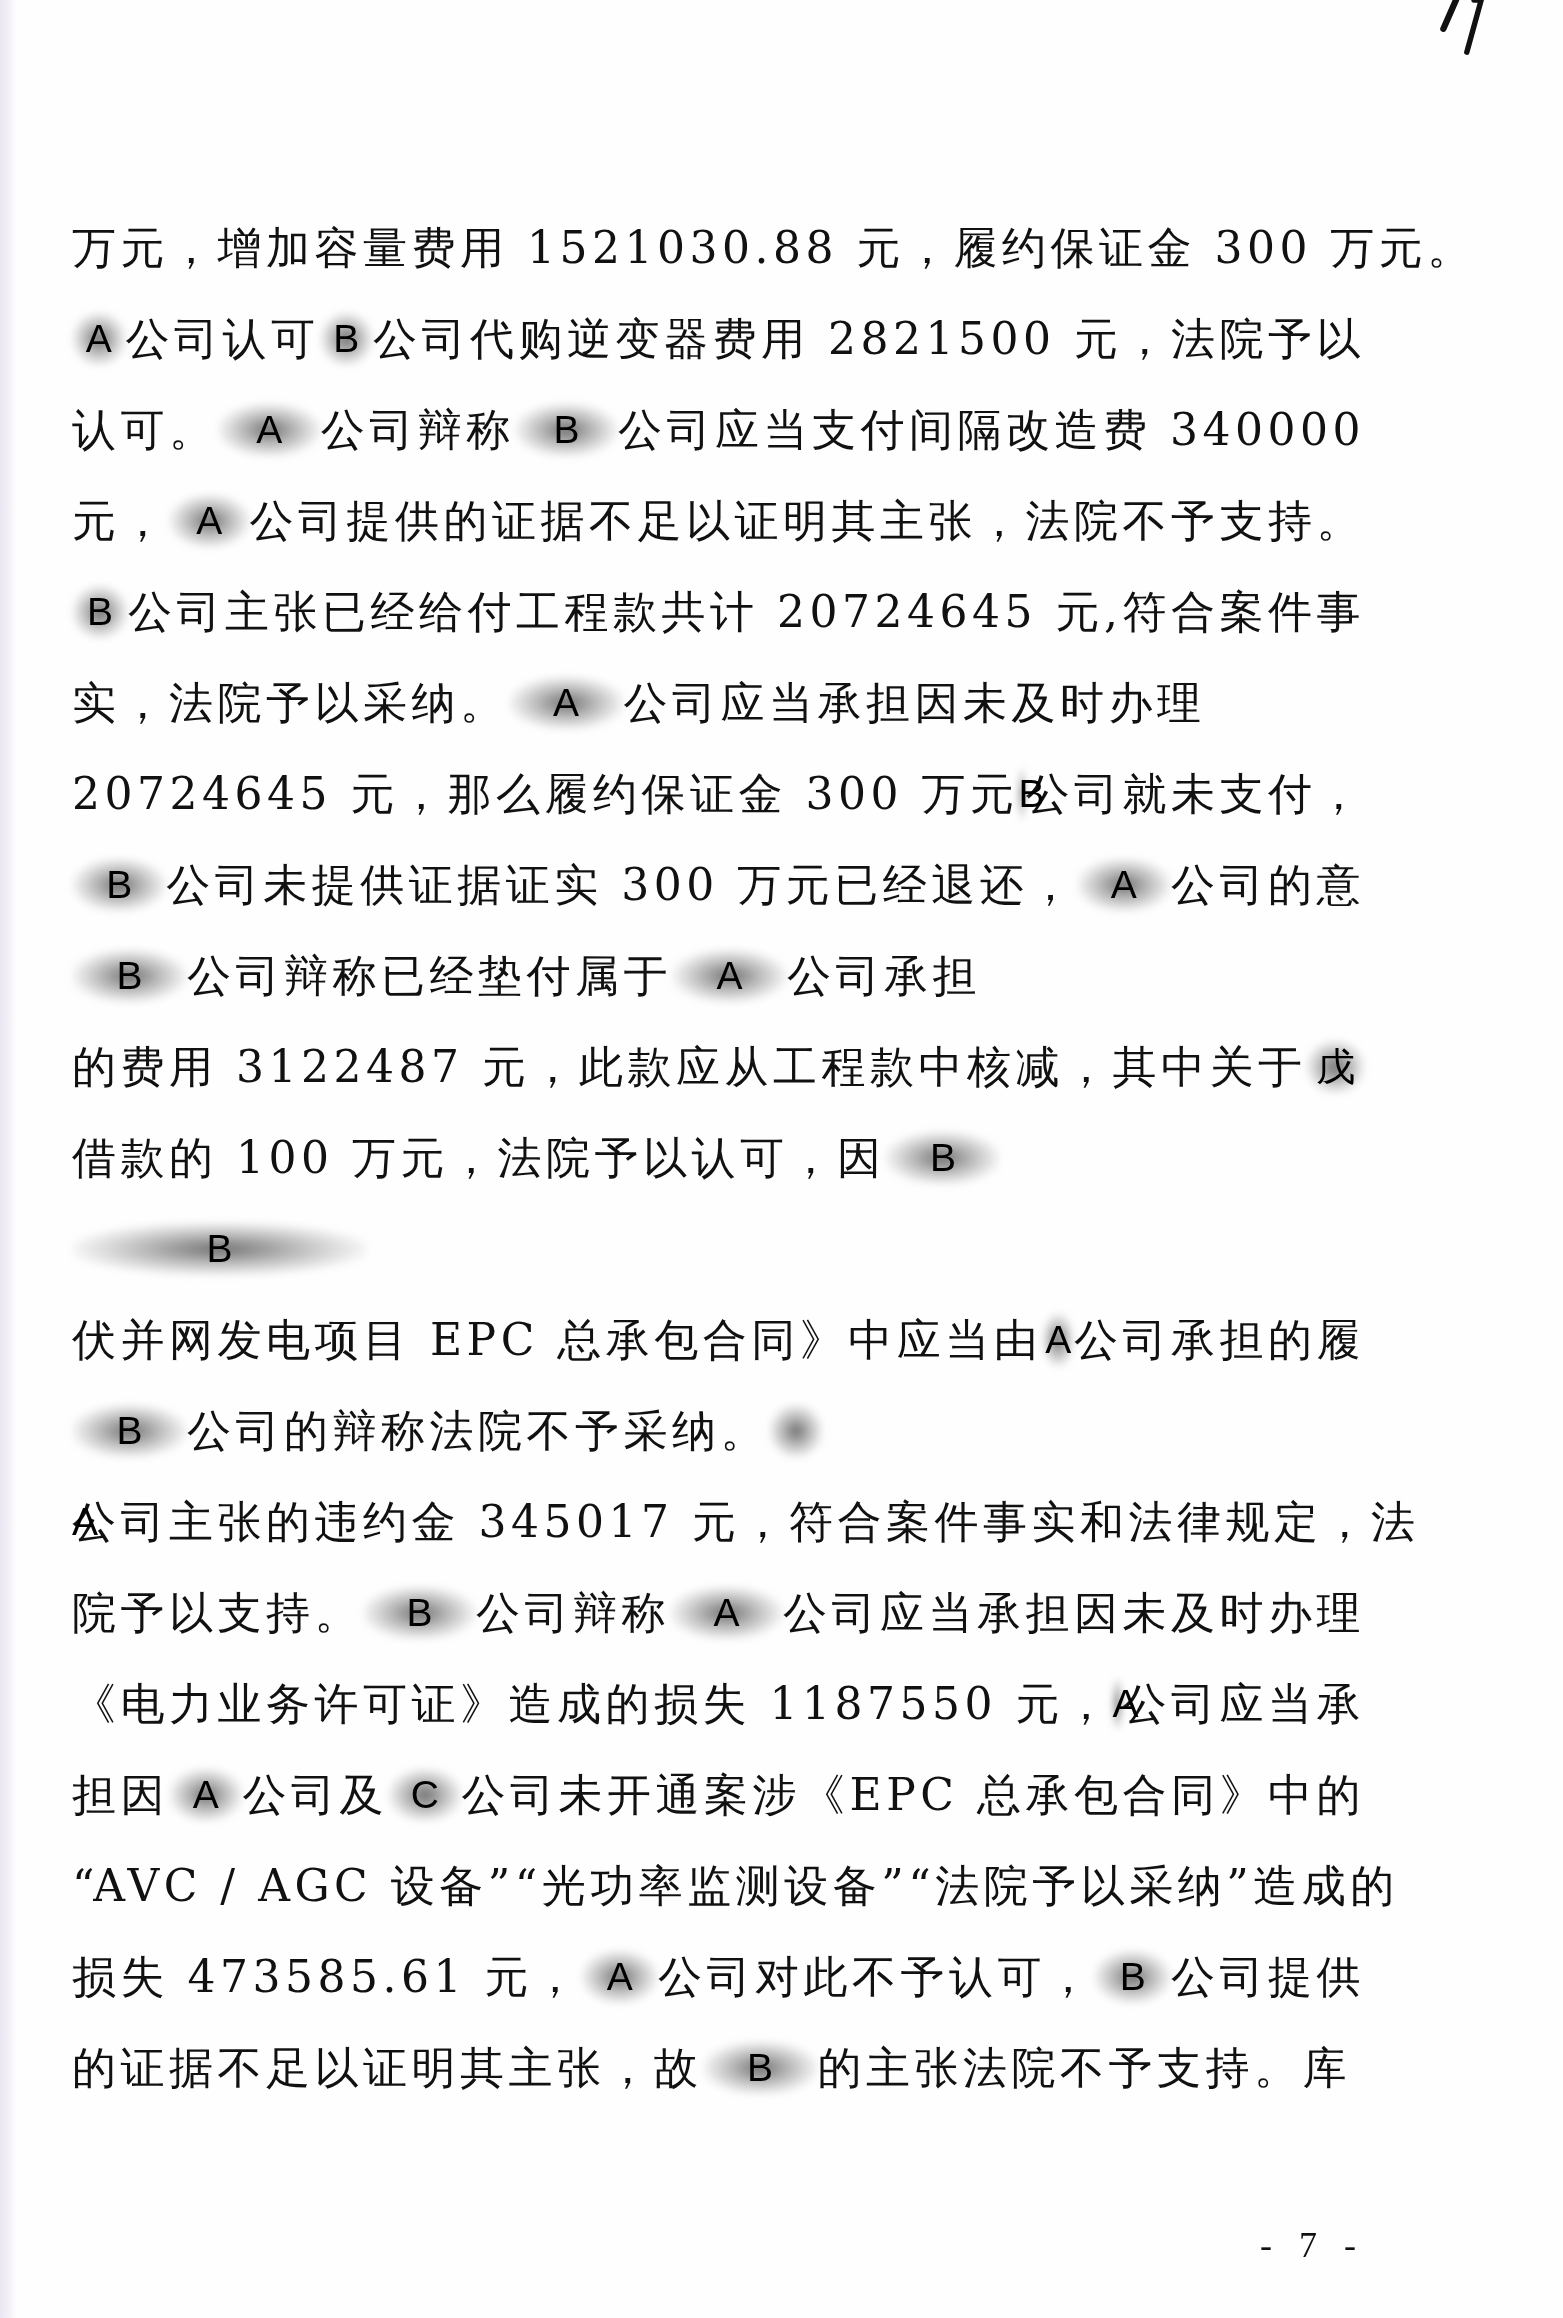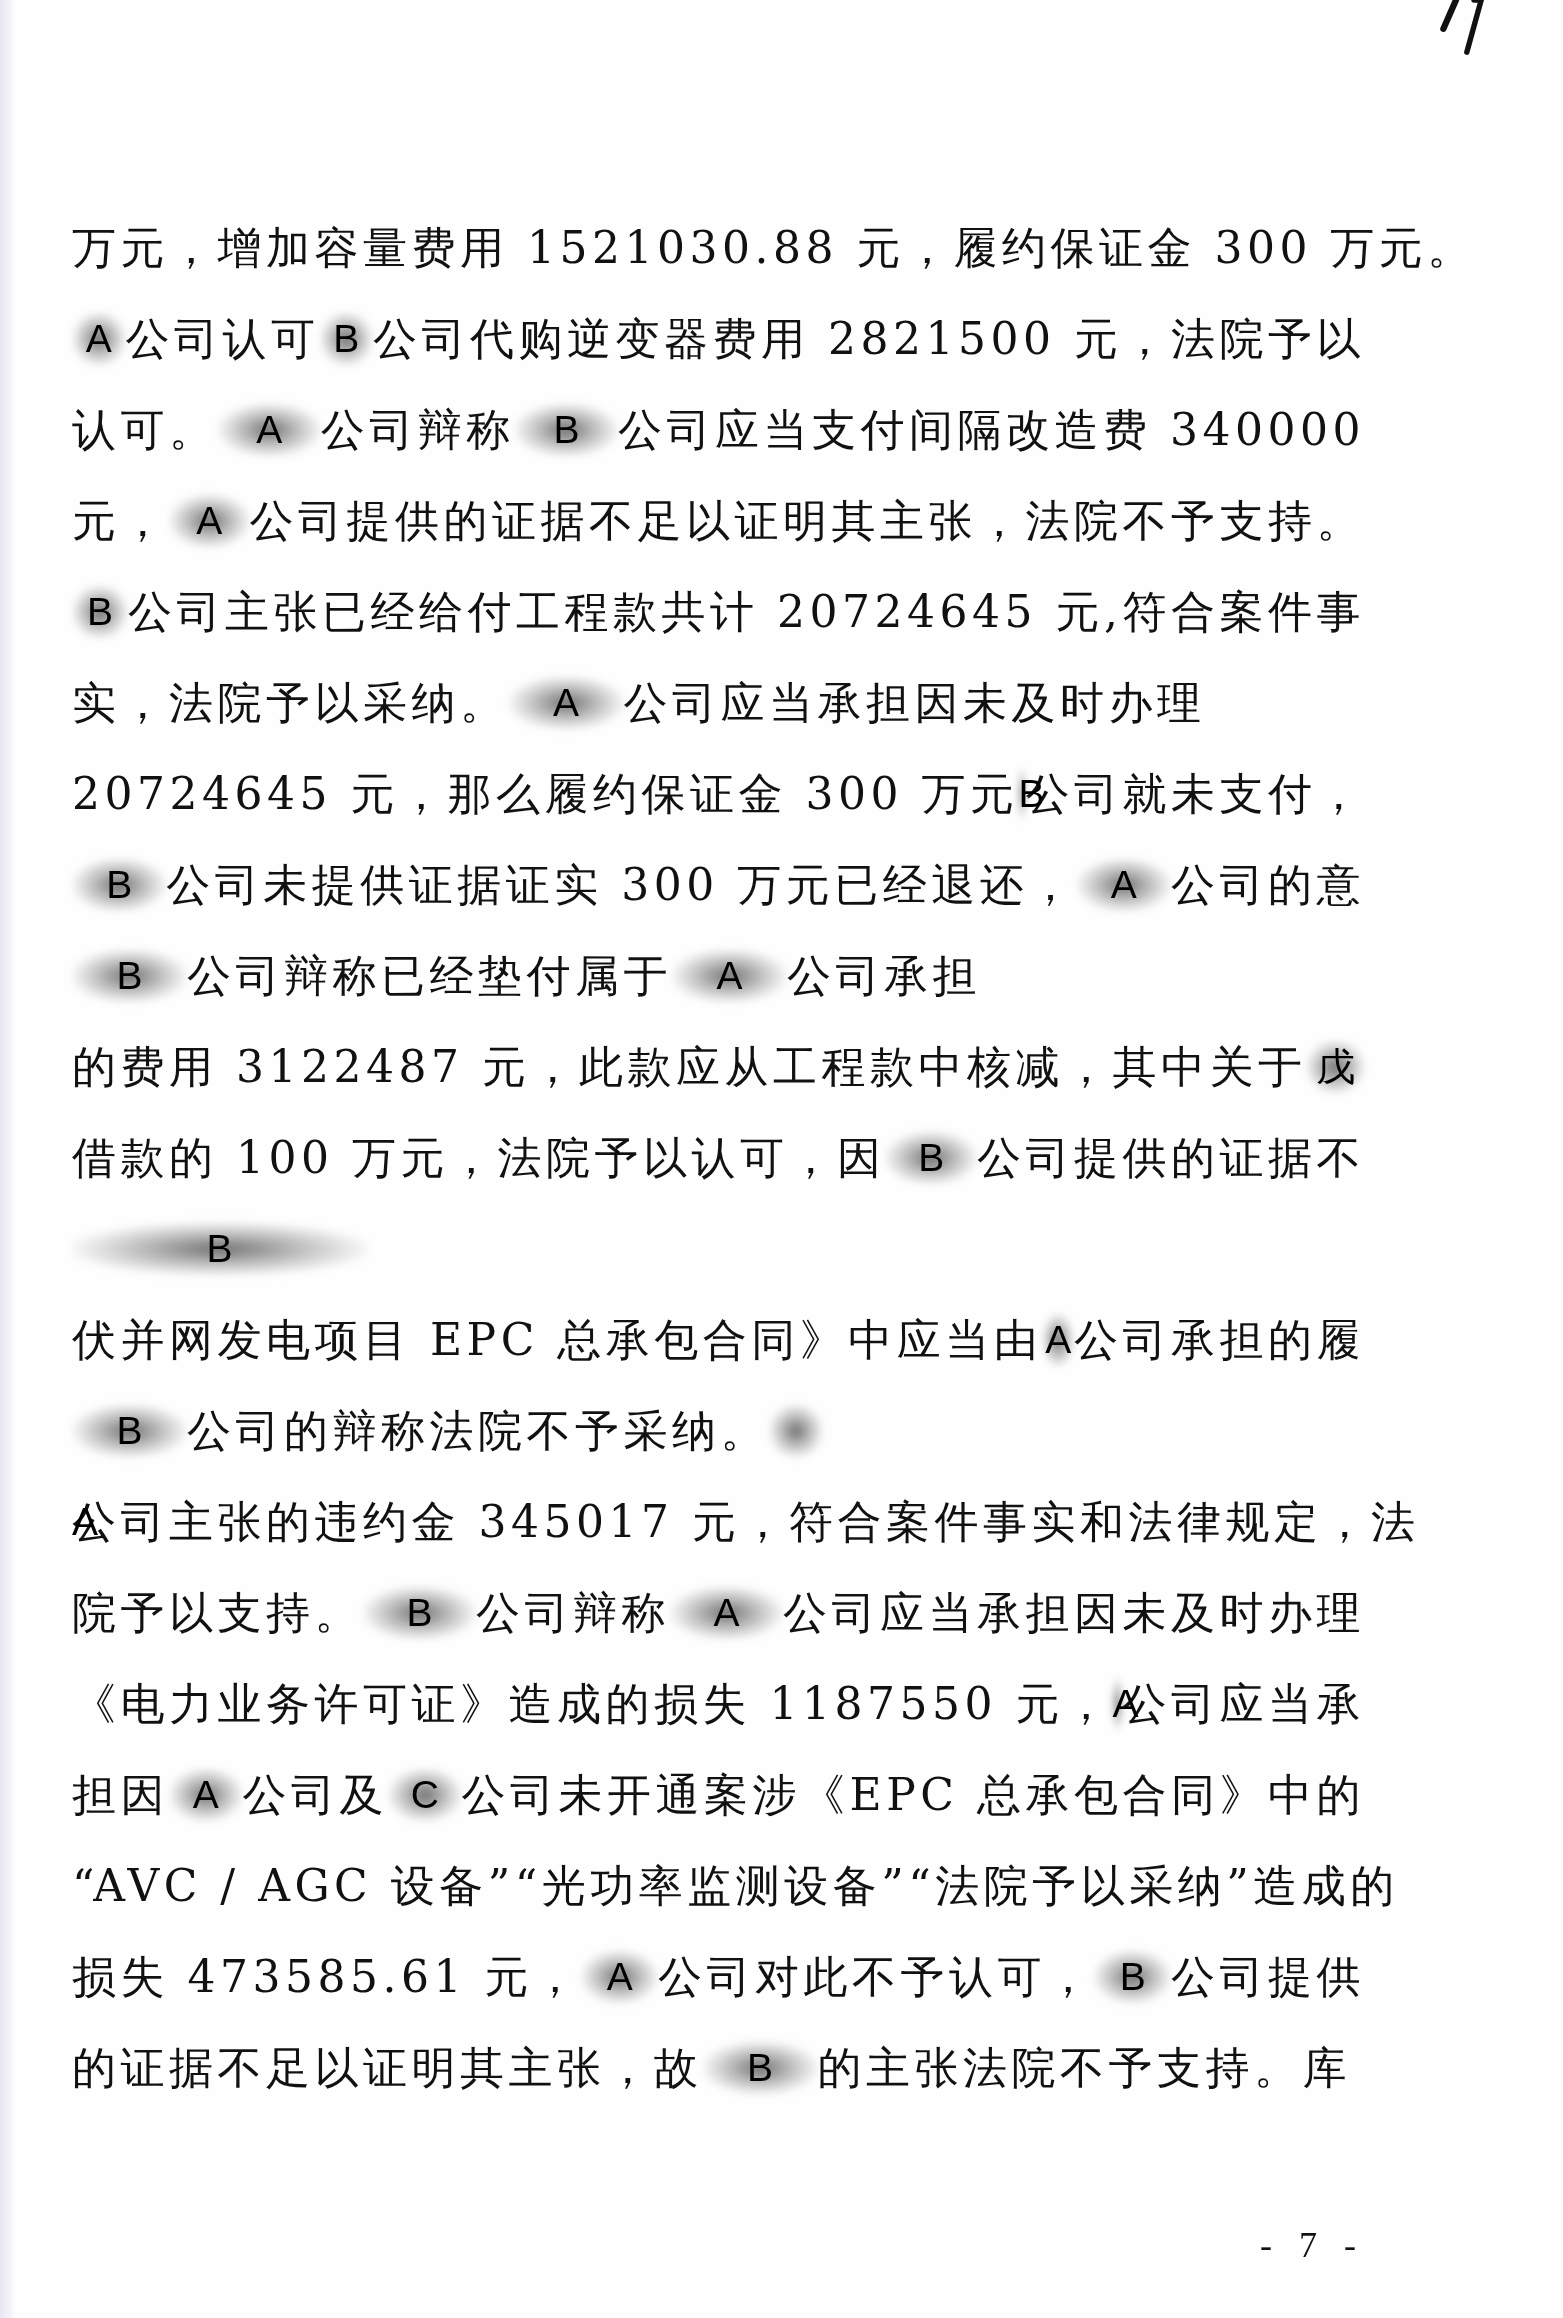--- a/index.html
+++ b/index.html
@@ -151,21 +151,20 @@
         <span class="blur"></span>
         <span class="label">戊</span>
       </span>
     </div>
     <div class="line">
       <span class="seg">借款的 100 万元，法院予以认可，因</span>
       <span class="redact" style="width: 115px;">
         <span class="blur"></span>
         <span class="label">B</span>
       </span>
-      <span class="seg">公司提供的证据不</span>
     </div>
     <div class="line">
       <span class="redact" style="width: 295px;">
         <span class="blur"></span>
         <span class="label">B</span>
       </span>
     </div>
     <div class="line">
       <span class="seg">伏并网发电项目 EPC 总承包合同》中应当由</span>
       <span class="redact" style="width: 115px;">

